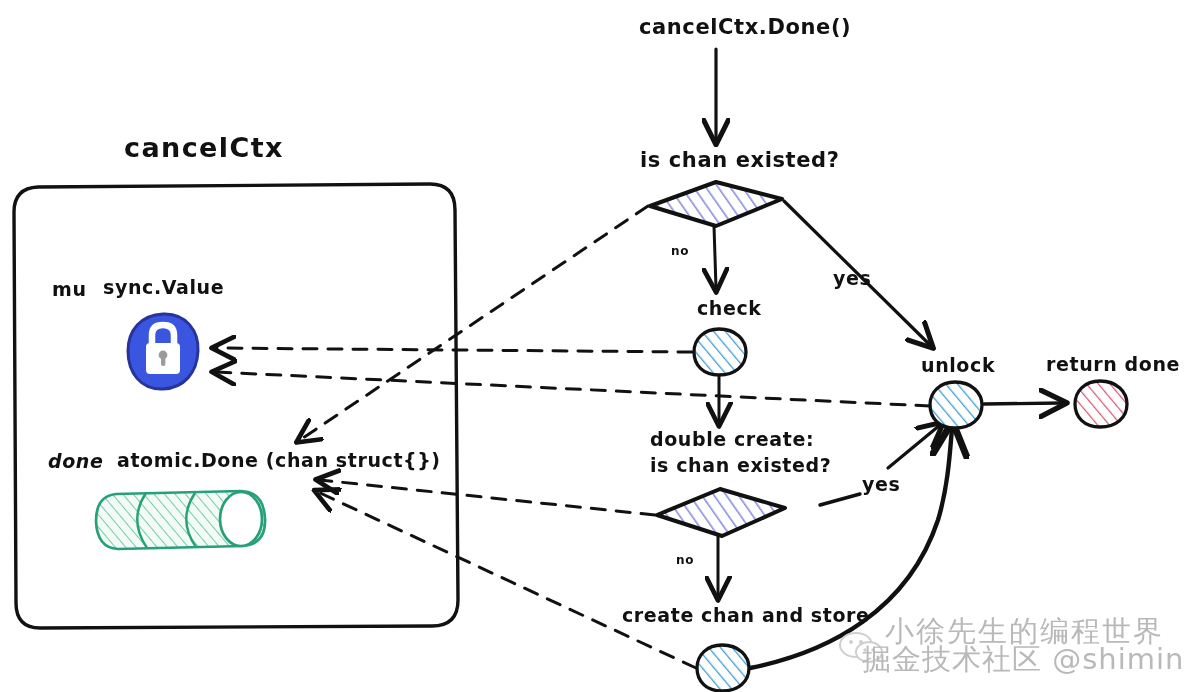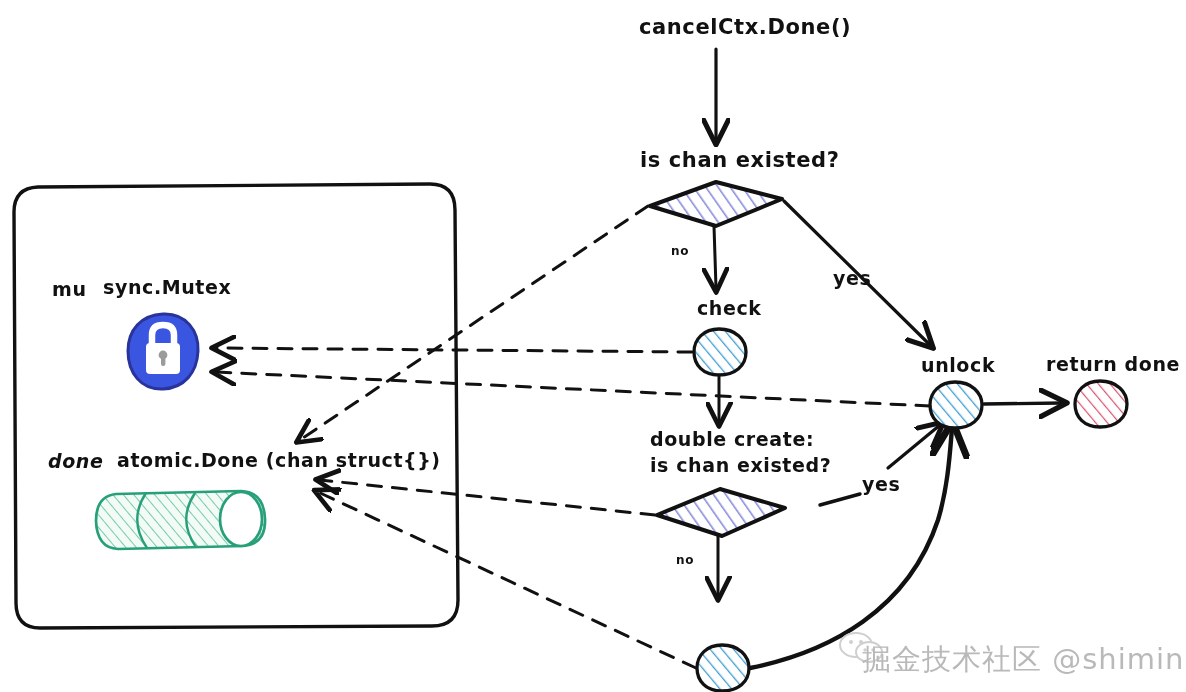--- a/index.html
+++ b/index.html
@@ -128,51 +128,54 @@
       <path d="M648,206 L300,440" marker-end="url(#arrowDash)"></path>
       <path d="M692,352 L216,348" marker-end="url(#arrowDash)"></path>
       <path d="M930,406 L216,372" marker-end="url(#arrowDash)"></path>
       <path d="M655,515 L320,480" marker-end="url(#arrowDash)"></path>
       <path d="M696,668 L318,492" marker-end="url(#arrowDash)"></path>
     </g>
   </svg>
 
   <div class="lbl handwrite t-big" style="left:639px;top:15px;">cancelCtx.Done()</div>
 
+  <div class="lbl handwrite t-title" style="left:124px;top:132px;">cancelCtx</div>
 
   <div class="lbl handwrite t-big" style="left:640px;top:148px;">is chan existed?</div>
 
   <div class="lbl handwrite t-small" style="left:671px;top:244px;">no</div>
 
   <div class="lbl handwrite t-mid" style="left:833px;top:267px;">yes</div>
 
   <div class="lbl handwrite t-mid" style="left:697px;top:297px;">check</div>
 
   <div class="lbl handwrite t-mid" style="left:52px;top:278px;">mu</div>
-  <div class="lbl handwrite t-mid" style="left:103px;top:276px;">sync.Mutex</div>
+  <div class="lbl handwrite t-mid" style="left:103px;top:276px;">sync.Value</div>
 
   <div class="lbl handwrite t-mid" style="left:48px;top:450px;font-style:italic;">done</div>
   <div class="lbl handwrite t-mid" style="left:117px;top:449px;">atomic.Done (chan struct{})</div>
 
   <div class="lbl handwrite t-mid" style="left:650px;top:428px;">double create:</div>
   <div class="lbl handwrite t-mid" style="left:650px;top:454px;">is chan existed?</div>
 
   <div class="lbl handwrite t-small" style="left:676px;top:553px;">no</div>
 
   <div class="lbl handwrite t-mid" style="left:862px;top:473px;">yes</div>
 
+  <div class="lbl handwrite t-mid" style="left:622px;top:604px;">create chan and store</div>
 
   <div class="lbl handwrite t-mid" style="left:921px;top:354px;">unlock</div>
 
   <div class="lbl handwrite t-mid" style="left:1046px;top:353px;">return done</div>
 
   <svg id="wechat-badge" viewBox="0 0 46 34">
     <ellipse cx="18" cy="15" rx="16" ry="12" fill="none" stroke="#cfcfcf" stroke-width="2"></ellipse>
     <circle cx="13" cy="12" r="2" fill="#cfcfcf"></circle>
     <circle cx="23" cy="12" r="2" fill="#cfcfcf"></circle>
     <ellipse cx="31" cy="22" rx="13" ry="10" fill="#ffffff" stroke="#cfcfcf" stroke-width="2"></ellipse>
     <circle cx="27" cy="20" r="1.7" fill="#cfcfcf"></circle>
     <circle cx="35" cy="20" r="1.7" fill="#cfcfcf"></circle>
   </svg>
 
+  <div class="watermark" id="wm1">小徐先生的编程世界</div>
   <div class="watermark" id="wm2">掘金技术社区 @shiming</div>
 
 </div>
 
 </body></html>

